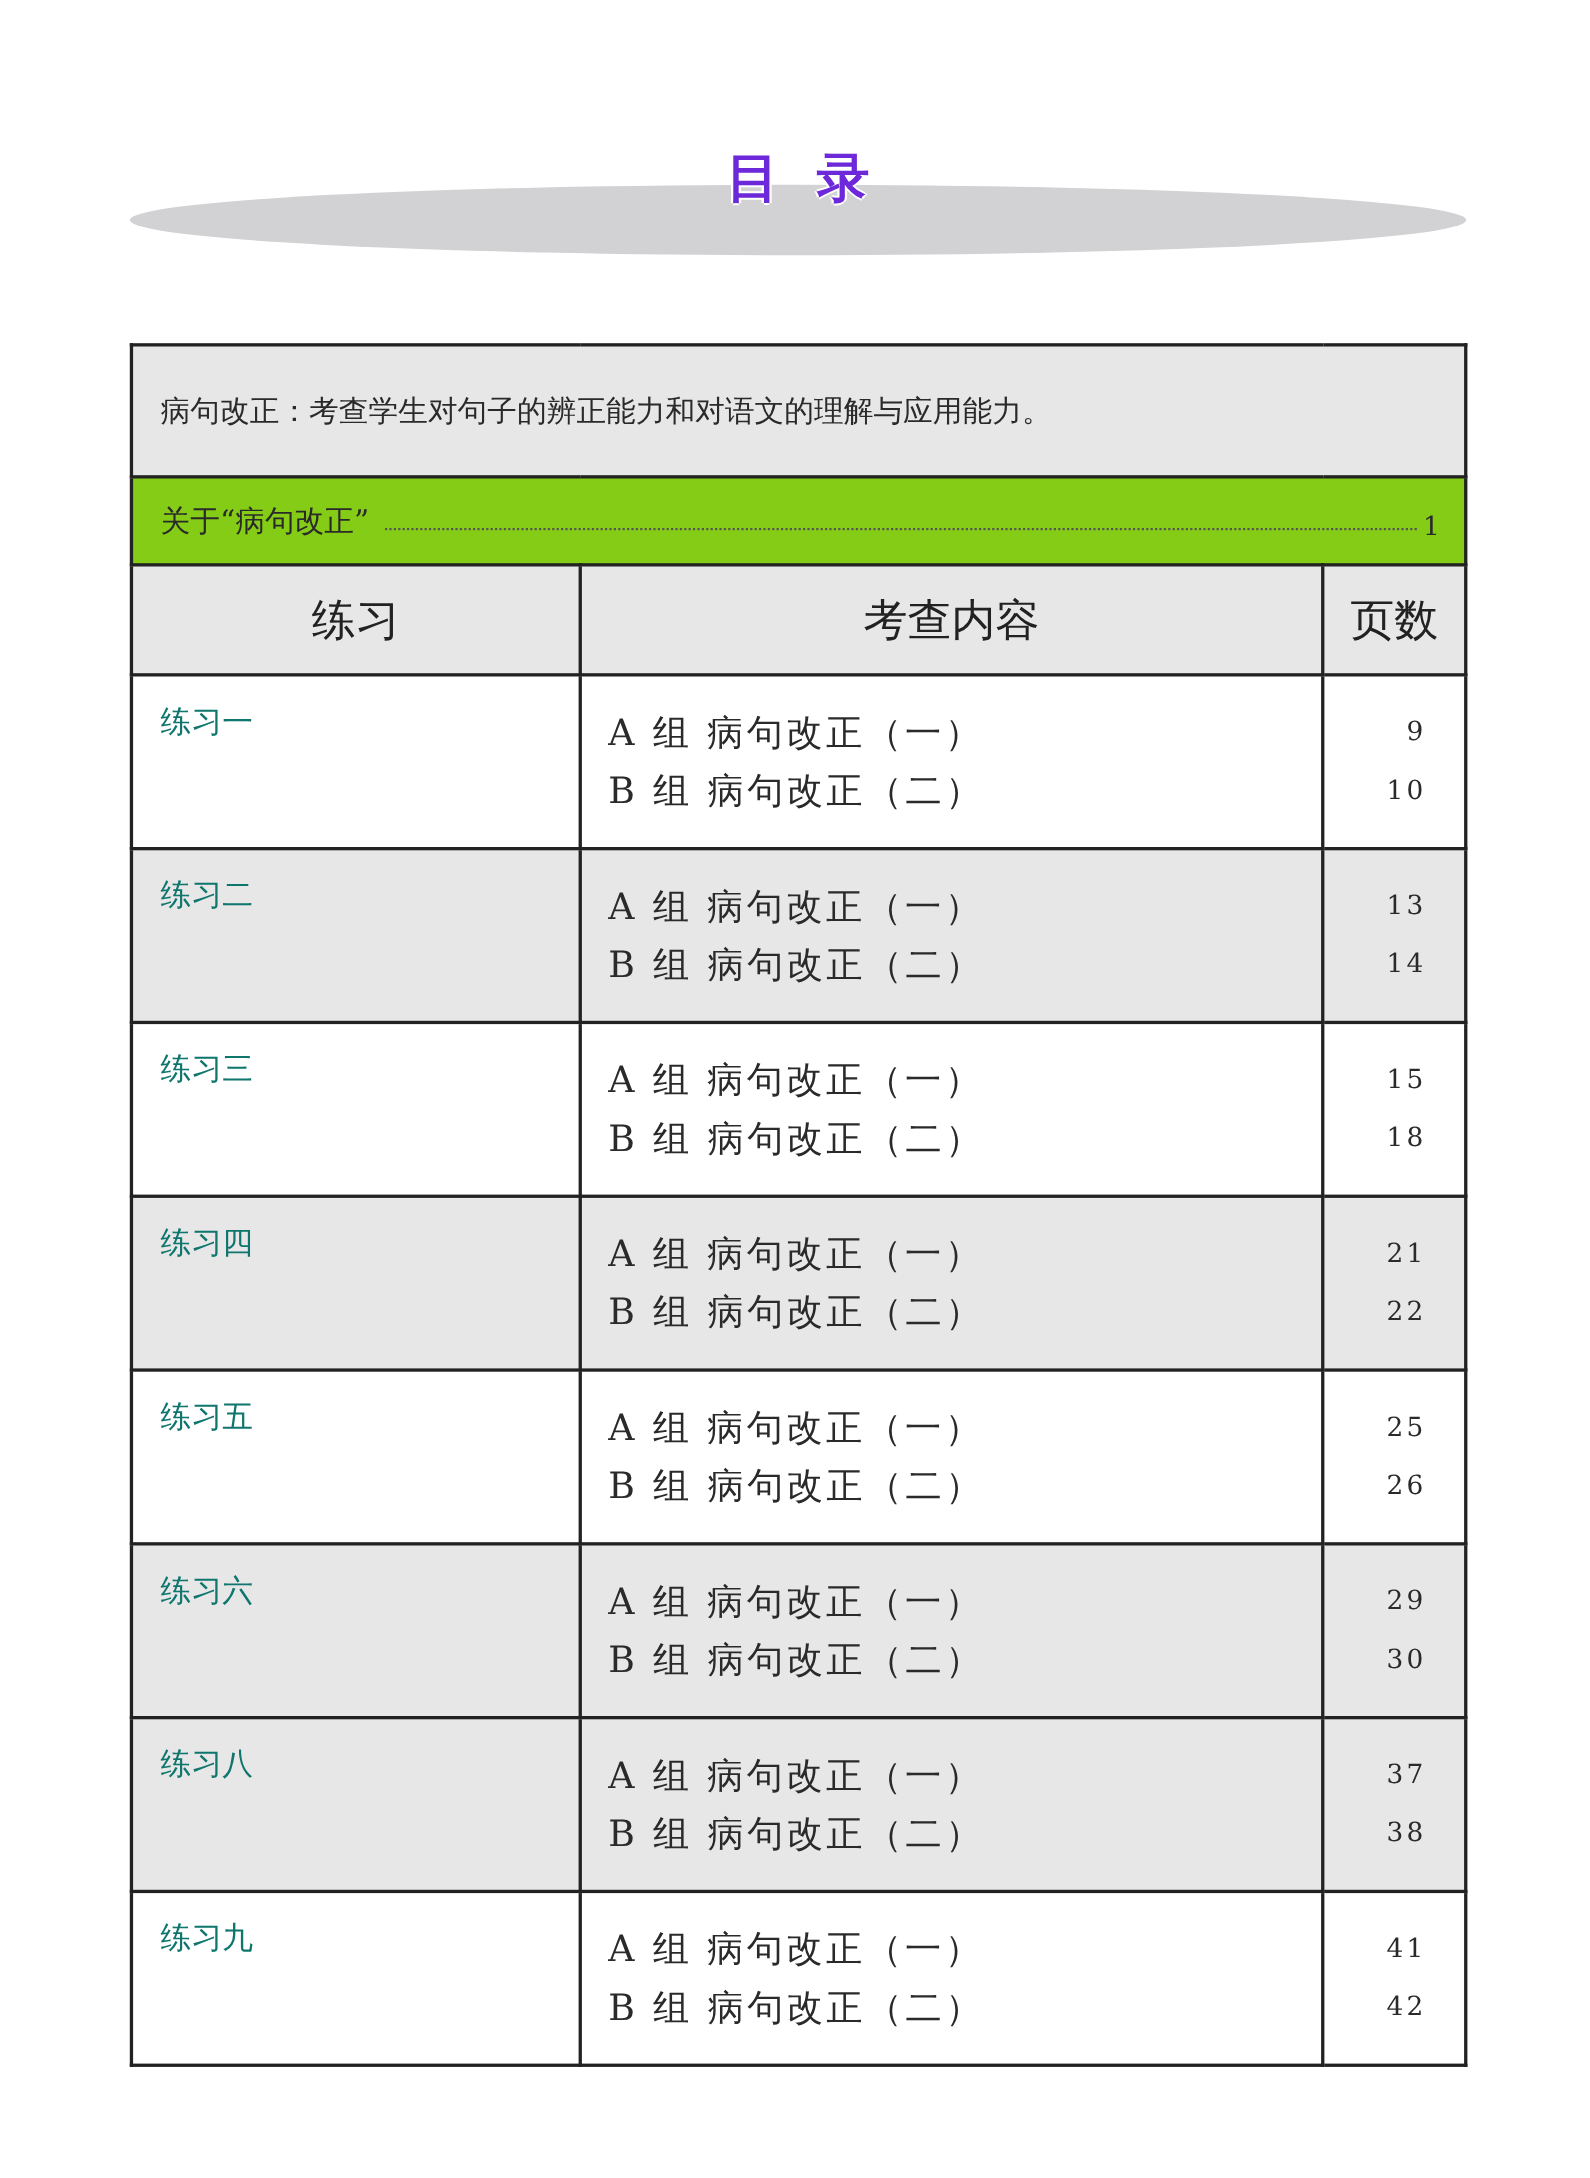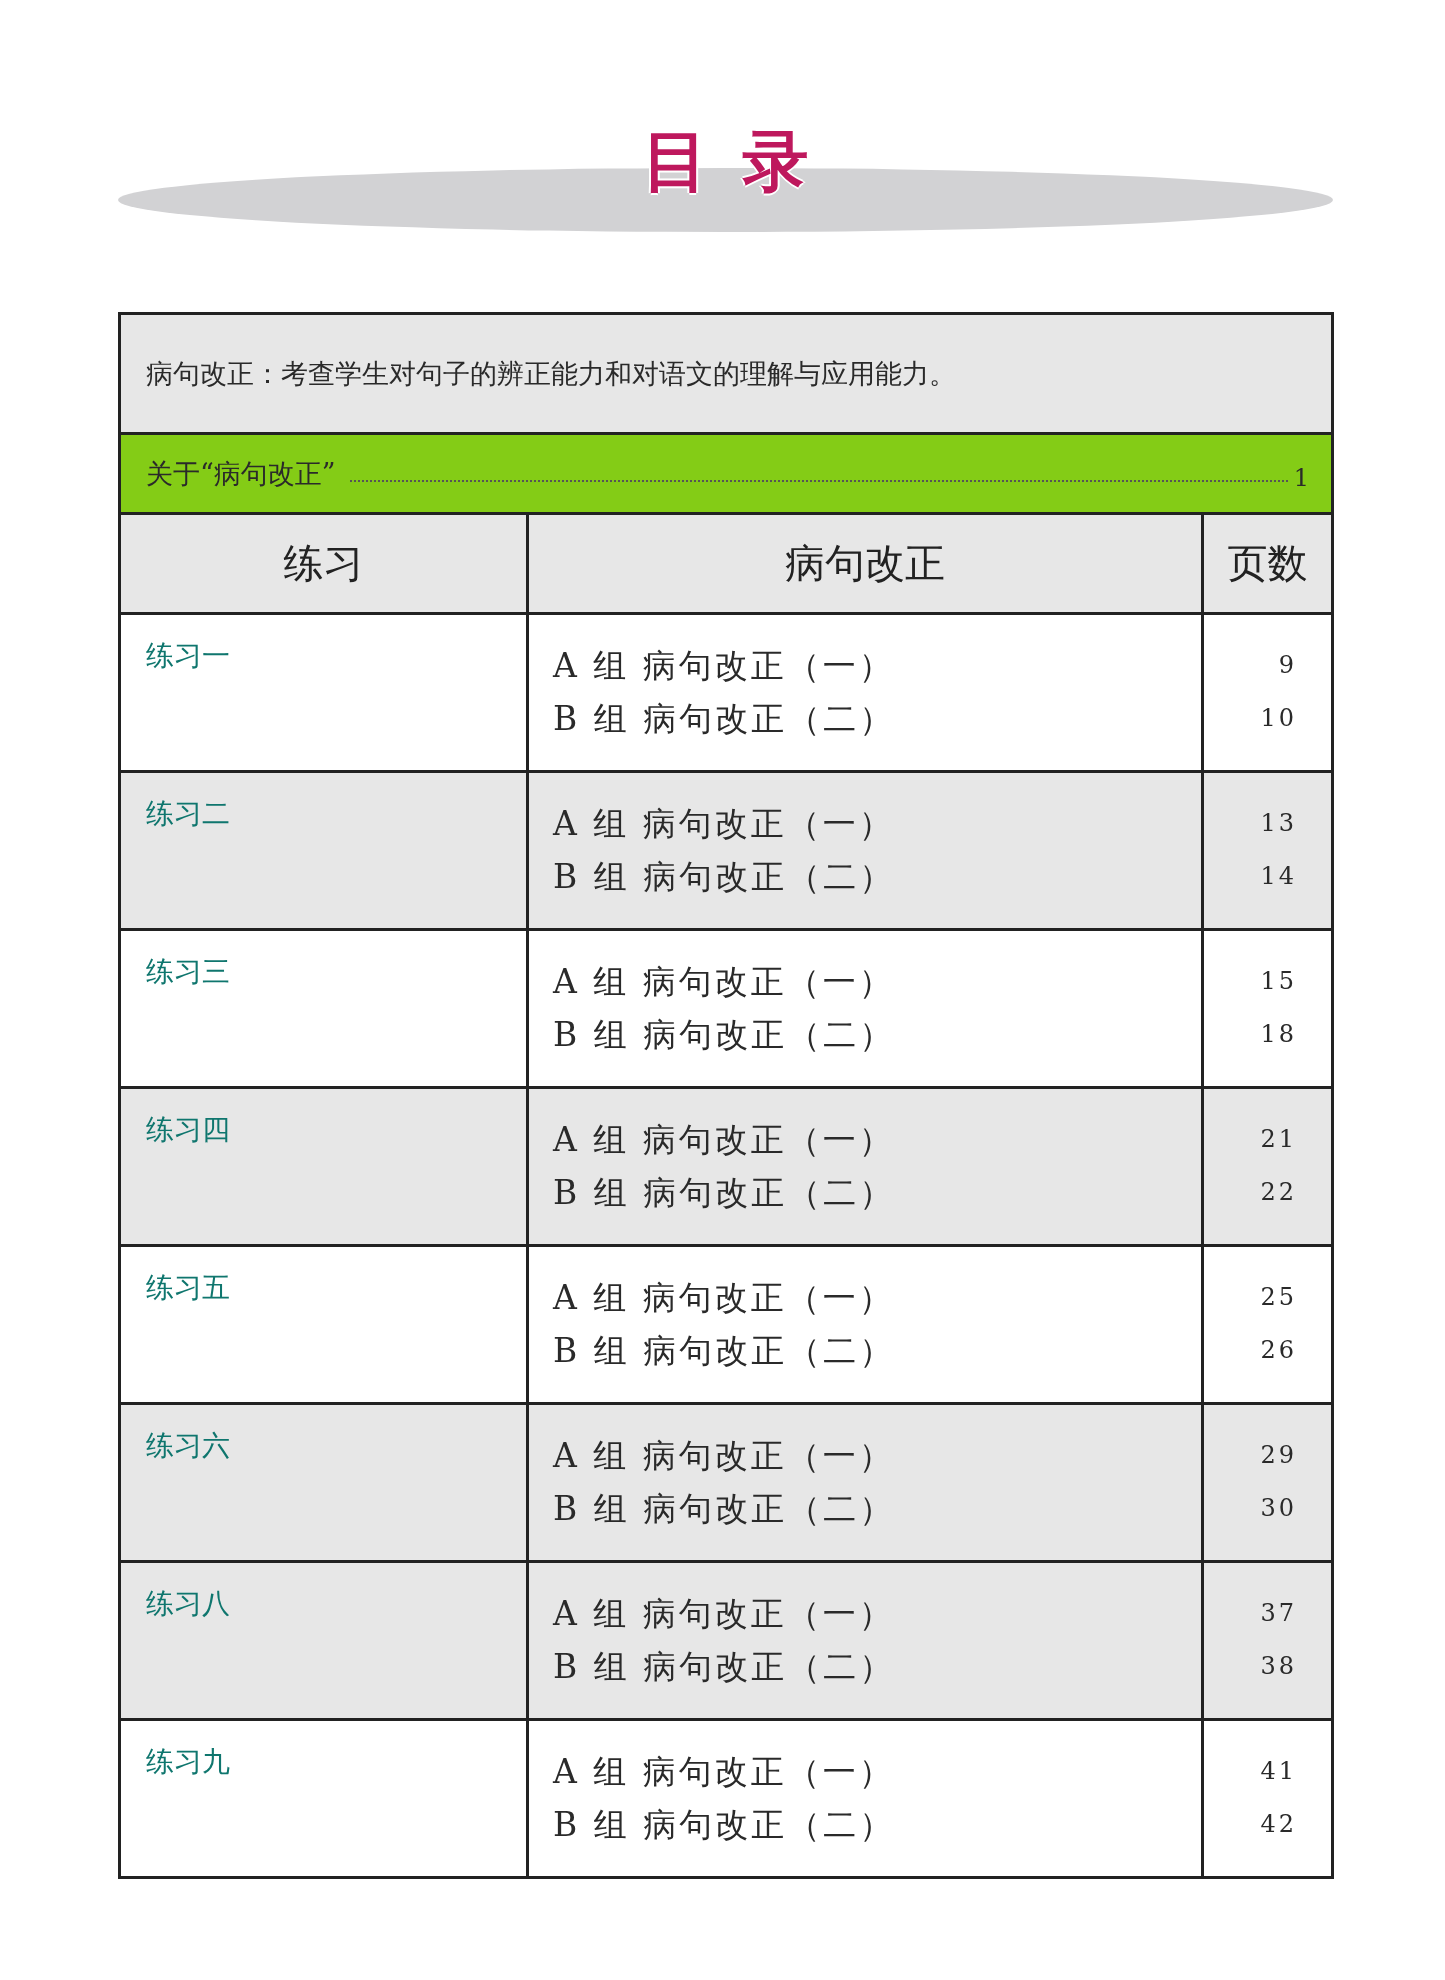--- a/index.html
+++ b/index.html
@@ -2,22 +2,22 @@
 <html><head>
 <meta charset="utf-8">
 <style>
   html, body { margin: 0; padding: 0; background: #ffffff; }
   body { width: 1445px; height: 1980px; position: relative; overflow: hidden;
          font-family: "DejaVu Serif", "Liberation Serif", serif; color: #2a2a2a; }
   .title-wrap { position: absolute; left: 118px; top: 120px; width: 1215px; height: 120px; }
   .ellipse { position: absolute; left: 0; top: 48px; width: 1215px; height: 64px;
              background: #d2d2d4; border-radius: 50%; }
   .title { position: absolute; left: 0; width: 100%; top: 0; text-align: center;
-           font-family: "DejaVu Sans", sans-serif; font-weight: bold; font-size: 66px;
-           letter-spacing: 34px; color: #be185d; line-height: 84px; text-indent: 34px;
+           font-family: "DejaVu Sans", sans-serif; font-weight: bold; font-size: 48px;
+           letter-spacing: 34px; color: #6d28d9; line-height: 84px; text-indent: 34px;
            text-shadow: 2px 0 #fff, -2px 0 #fff, 0 2px #fff, 0 -2px #fff; }
   table.toc { position: absolute; left: 118px; top: 312px; width: 1216px;
               border-collapse: collapse; border: 3px solid #222; }
   table.toc td, table.toc th { border: 3px solid #222; padding: 0; }
   .intro-cell { background: #e7e7e7; height: 117px; padding-left: 25px !important;
                 font-size: 27px; text-align: left; vertical-align: middle; }
   .about-cell { background: #84cc16; height: 77px; font-size: 27px; vertical-align: middle; }
   .about-inner { display: flex; align-items: flex-end; padding: 0 22px 0 25px; }
   .about-dots { flex: 1; border-bottom: 2px dotted #555; margin: 0 6px 10px 14px; }
   .about-page { font-size: 24px; }
@@ -48,21 +48,21 @@
     <td colspan="3" class="about-cell">
       <div class="about-inner">
         <span>关于“病句改正”</span>
         <span class="about-dots"></span>
         <span class="about-page">1</span>
       </div>
     </td>
   </tr>
   <tr class="hdr">
     <th>练习</th>
-    <th>病句改正</th>
+    <th>考查内容</th>
     <th>页数</th>
   </tr>
   </tbody>
     <tbody id="rows">
       <tr class="row">
         <td class="ex-name">练习一</td>
         <td class="ex-content">
           <span class="line">A 组 病句改正（一）</span>
           <span class="line">B 组 病句改正（二）</span>
         </td>

